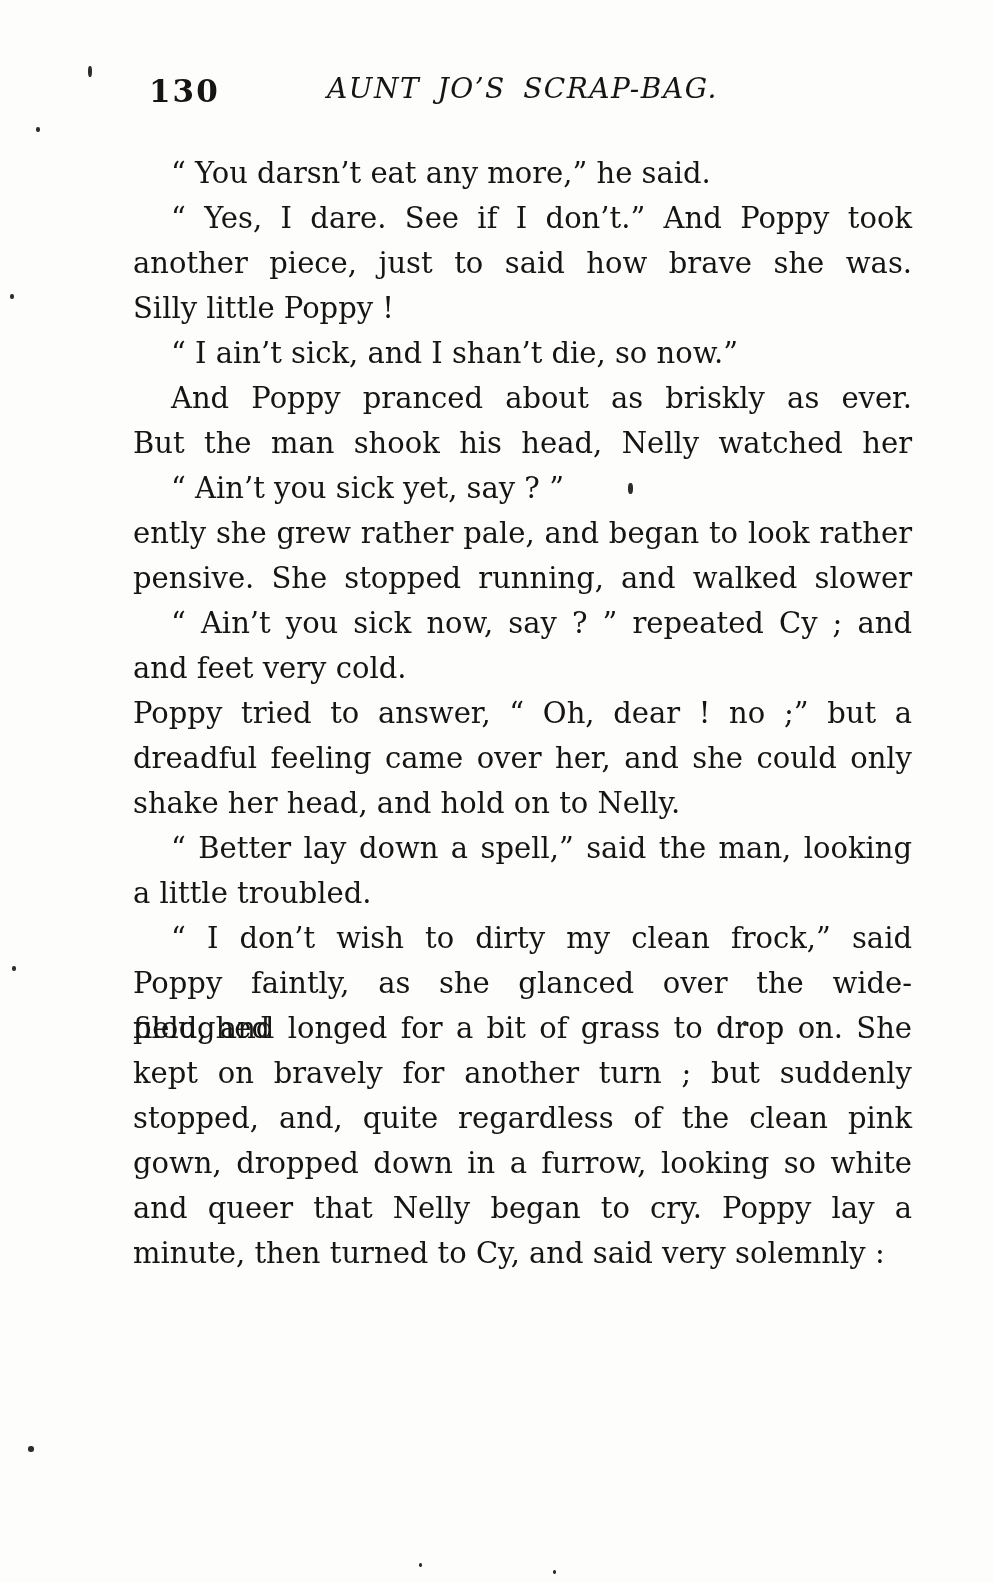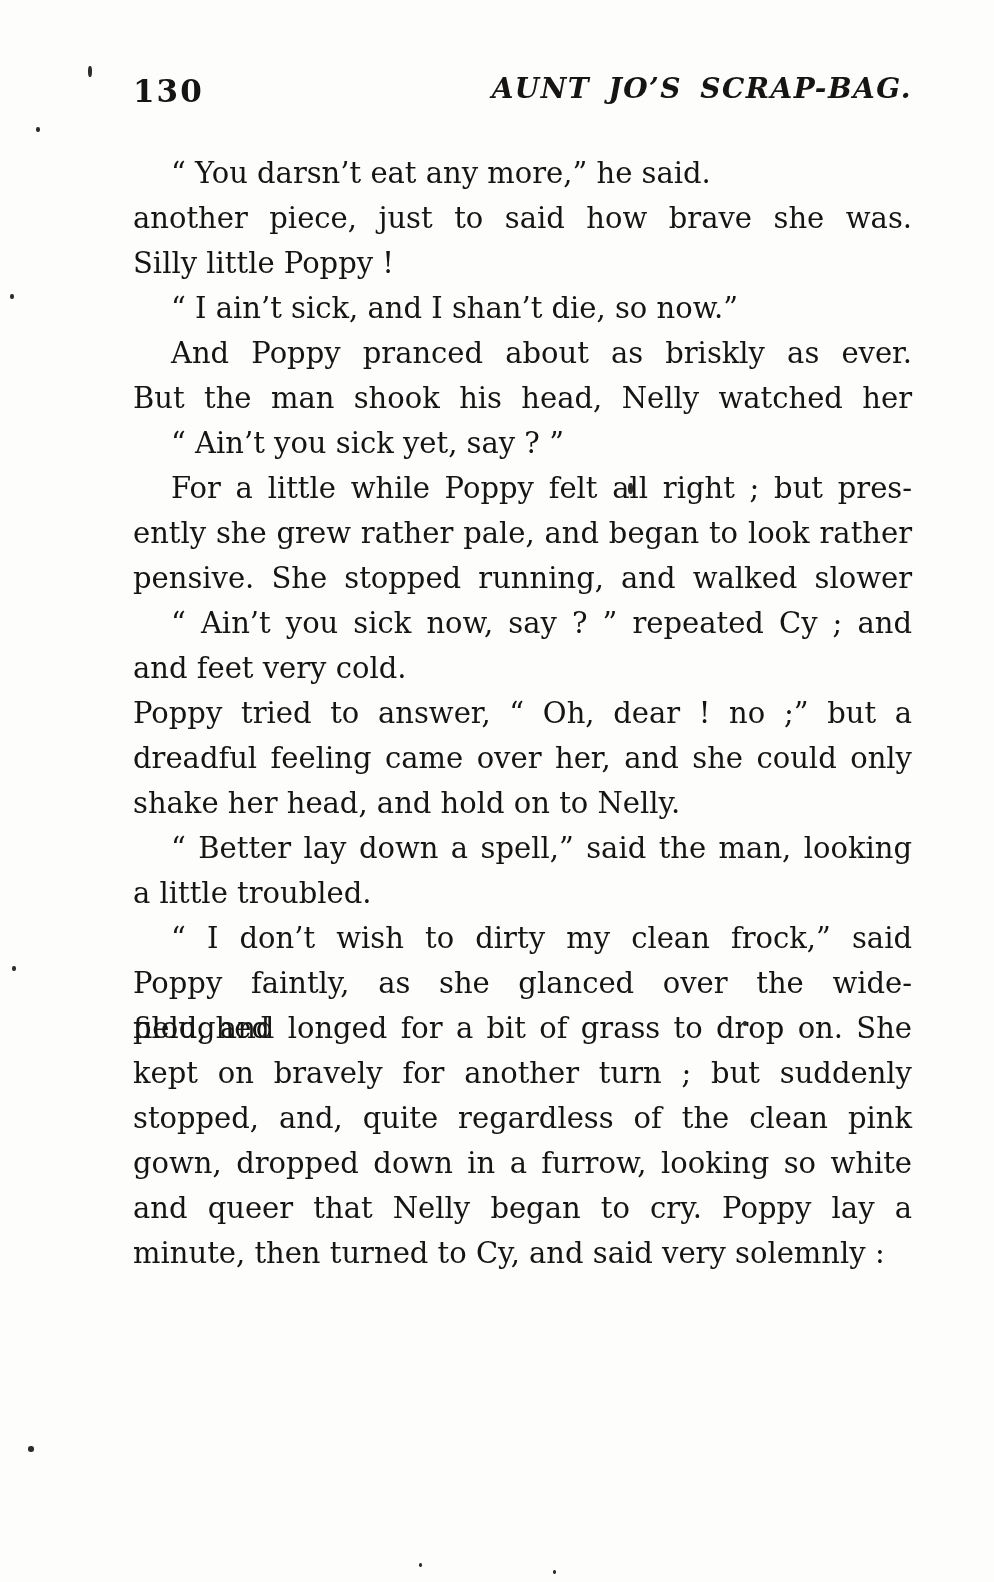--- a/index.html
+++ b/index.html
@@ -7,26 +7,26 @@
     position:relative;
     width:994px;height:1582px;
     background:#fdfdfc;
     overflow:hidden;
     color:#161514;
     font-family:"DejaVu Serif", serif;
     -webkit-font-smoothing:antialiased;
   }
   .header{position:absolute;left:133px;top:72px;width:779px;height:42px;}
   .pagenum{
-    position:absolute;left:0;top:1px;
+    position:absolute;left:16px;top:1px;
     font-size:31px;font-weight:bold;letter-spacing:2px;
   }
   .runtitle{
-    display:block;text-align:right;
-    font-style:italic;font-weight:bold;
+    display:block;text-align:center;
+    font-style:italic;font-weight:normal;
     font-size:28px;letter-spacing:1.5px;word-spacing:7px;
   }
   .textblock{
     position:absolute;left:133px;top:151px;width:779px;
     font-size:29px;line-height:45px;
   }
   .line{height:45px;white-space:nowrap;}
   .line.j{white-space:normal;text-align:justify;text-align-last:justify;}
   .line.ind{text-indent:38px;}
   .speck{position:absolute;background:#2e2c2a;border-radius:45%;}
@@ -35,27 +35,27 @@
 <body>
 
 <div class="page">
   <div class="header">
     <span class="pagenum">130</span>
     <span class="runtitle">AUNT JO’S SCRAP-BAG.</span>
   </div>
 
   <div class="textblock">
       <div class="line ind">“ You darsn’t eat any more,” he said.</div>
+      <div class="line j ind">“ Yes, I dare.  See if I don’t.”  And Poppy took</div>
       <div class="line j">another piece, just to said how brave she was.</div>
       <div class="line">Silly little Poppy !</div>
       <div class="line ind">“ I ain’t sick, and I shan’t die, so now.”</div>
       <div class="line j ind">And Poppy pranced about as briskly as ever.</div>
       <div class="line j">But the man shook his head, Nelly watched her</div>
       <div class="line ind">“ Ain’t you sick yet, say ? ”</div>
-      <div class="line j ind">For a little while Poppy felt all right ; but pres-</div>
       <div class="line j">ently she grew rather pale, and began to look rather</div>
       <div class="line j">pensive.  She stopped running, and walked slower</div>
       <div class="line j ind">“ Ain’t you sick now, say ? ” repeated Cy ; and</div>
       <div class="line">and feet very cold.</div>
       <div class="line j">Poppy tried to answer, “ Oh, dear !  no ;” but a</div>
       <div class="line j">dreadful feeling came over her, and she could only</div>
       <div class="line">shake her head, and hold on to Nelly.</div>
       <div class="line j ind">“ Better lay down a spell,” said the man, looking</div>
       <div class="line">a little troubled.</div>
       <div class="line j ind">“ I don’t wish to dirty my clean frock,” said</div>

